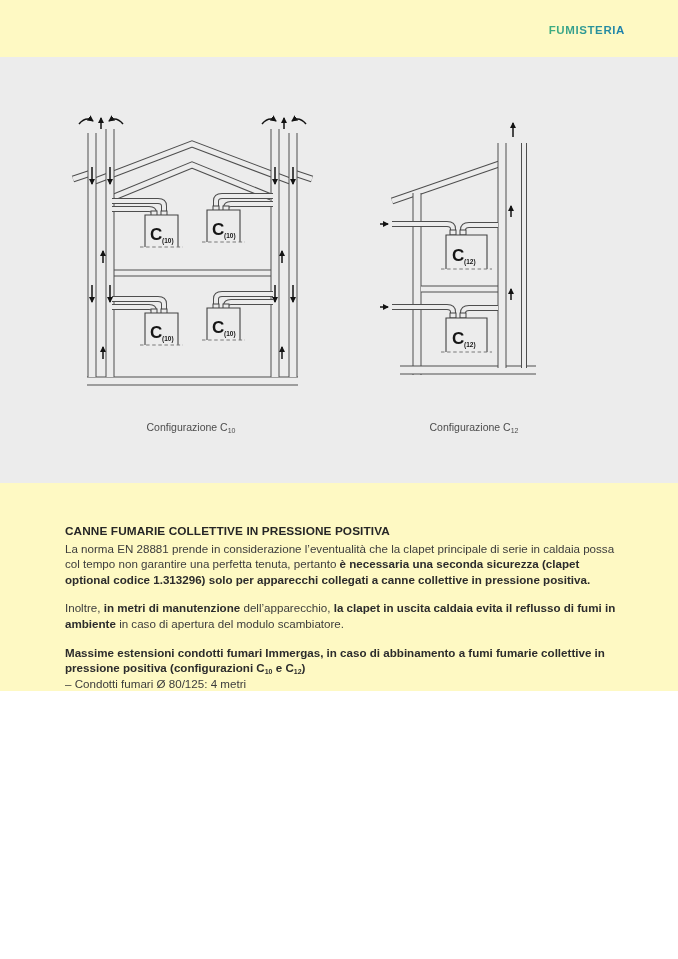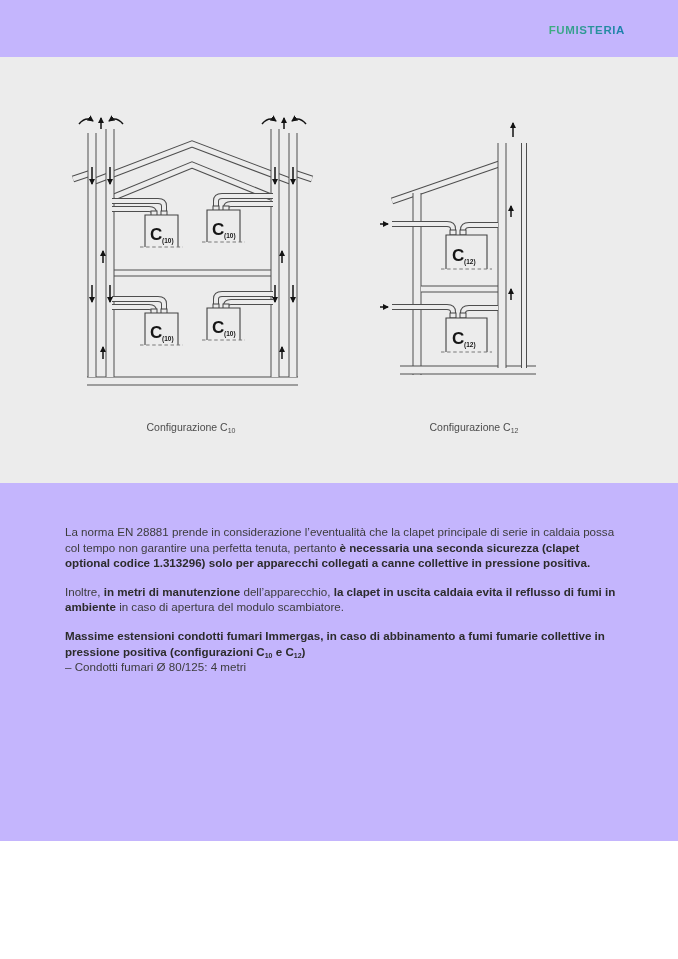--- a/index.html
+++ b/index.html
@@ -1,16 +1,16 @@
 <!DOCTYPE html>
 <html><head>
 <meta charset="utf-8">
 <style>
   html,body{margin:0;padding:0;background:#fff;}
-  .page{position:relative;width:678px;height:841px;background:#c4b5fd;overflow:hidden;
+  .page{position:relative;width:678px;height:691px;background:#fef9c3;overflow:hidden;
         font-family:"Liberation Sans",sans-serif;}
 
   
   .brand{position:absolute;top:24px;right:53px;font-size:11.5px;font-weight:700;
          letter-spacing:.6px;color:#2a96a0;}
   @supports (-webkit-background-clip:text){
     .brand{background:linear-gradient(90deg,#3fae7e,#1b7fae);
            -webkit-background-clip:text;background-clip:text;color:transparent;}
   }
 
@@ -221,20 +221,21 @@
 
     <div class="caption" style="left:91px;width:200px">
       <span>Configurazione C</span><sub>10</sub>
     </div>
     <div class="caption" style="left:374px;width:200px">
       <span>Configurazione C</span><sub>12</sub>
     </div>
   </div>
 
   <div class="copy">
+    <h2 class="heading">CANNE FUMARIE COLLETTIVE IN PRESSIONE POSITIVA</h2>
     <p class="para">
       <span>La norma EN 28881 prende in considerazione l’eventualità che la clapet principale di serie in caldaia possa col tempo non garantire una perfetta tenuta, pertanto </span><span class="b">è necessaria una seconda sicurezza (clapet optional codice 1.313296) solo per apparecchi collegati a canne collettive in pressione positiva.</span>
     </p>
     <p class="para">
       <span>Inoltre, </span><span class="b">in metri di manutenzione</span><span> dell’apparecchio, </span><span class="b">la clapet in uscita caldaia evita il reflusso di fumi in ambiente</span><span> in caso di apertura del modulo scambiatore.</span>
     </p>
     <p class="para b" style="margin-bottom:0">
       <span>Massime estensioni condotti fumari Immergas, in caso di abbinamento a fumi fumarie collettive in pressione positiva (configurazioni C</span><sub>10</sub><span> e C</span><sub>12</sub><span>)</span>
     </p>
     <div class="list-line">– Condotti fumari Ø 80/125: 4 metri</div>

